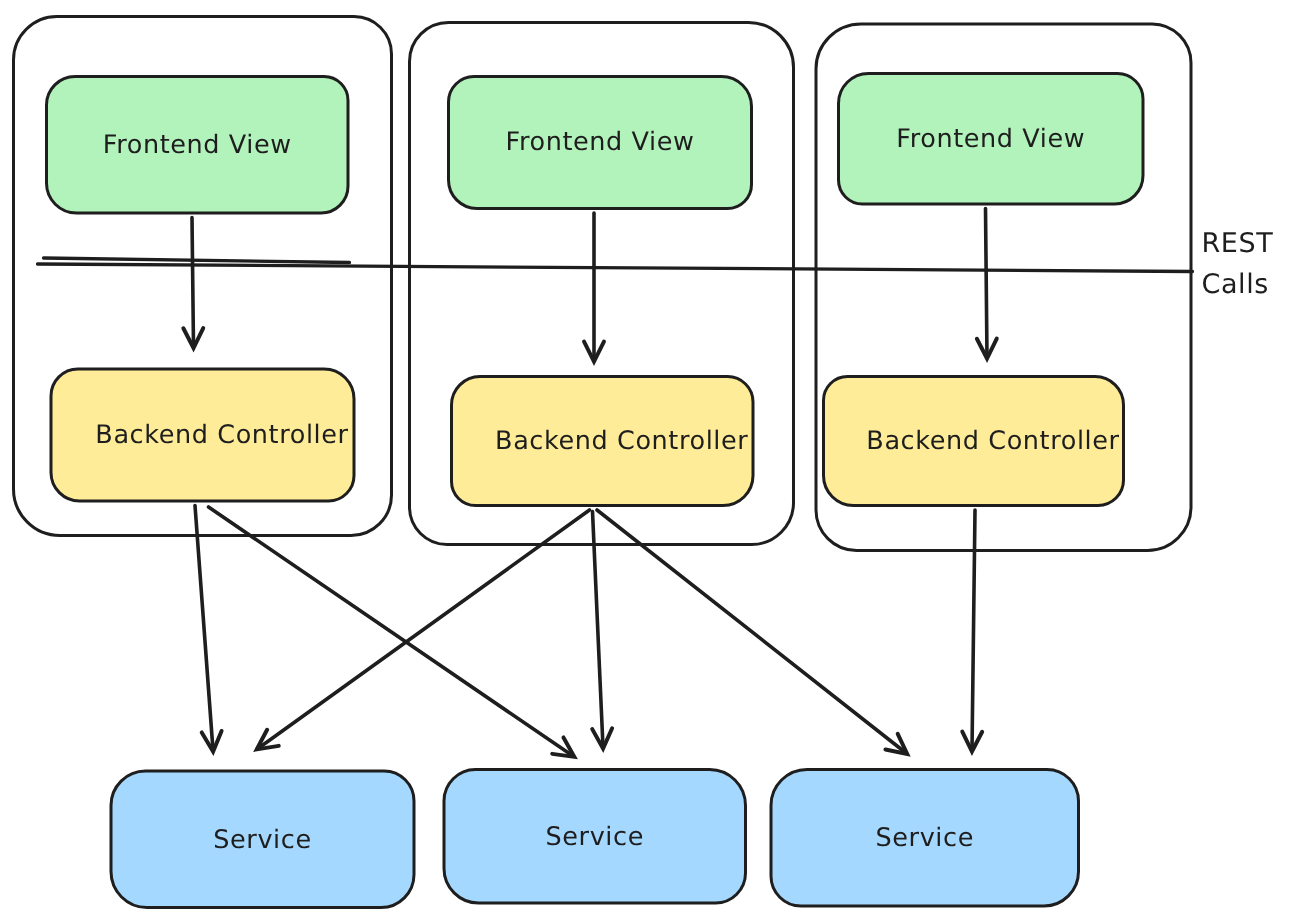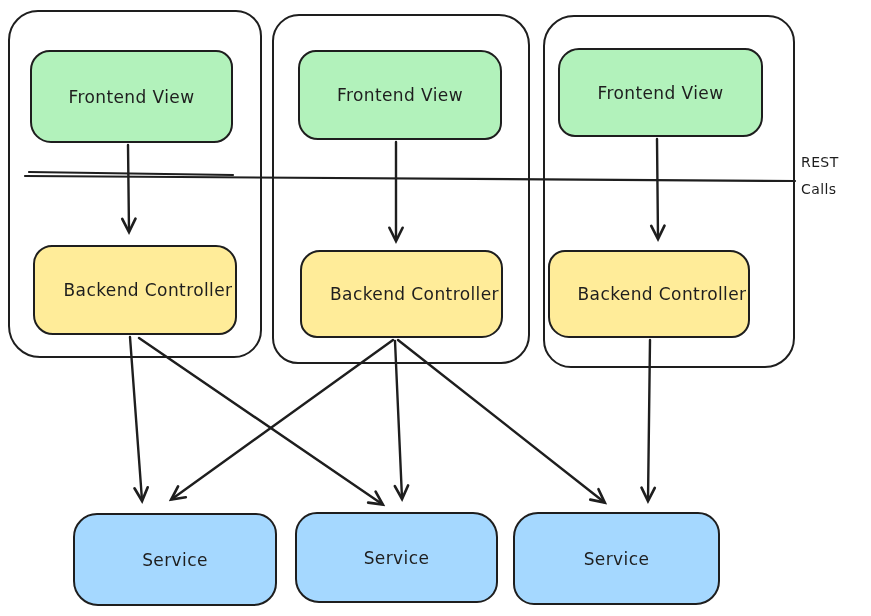--- a/index.html
+++ b/index.html
@@ -58,21 +58,21 @@
     color: var(--stroke);
     pointer-events: none;
   }
   .arrows path { stroke: currentColor; fill: none; stroke-linecap: round; }
   .edge  { stroke-width: 2.4px; }
   .plain { stroke-width: 2.2px; }
 
   .rest-label {
     position: absolute;
     left: 801px; top: 149px;
-    font-size: 14px;
+    font-size: 18px;
     line-height: 27px;
     letter-spacing: 0.4px;
   }
   .rest-label span { display: block; }
 </style>
 </head>
 <body>
 
 <div class="stage">
 

